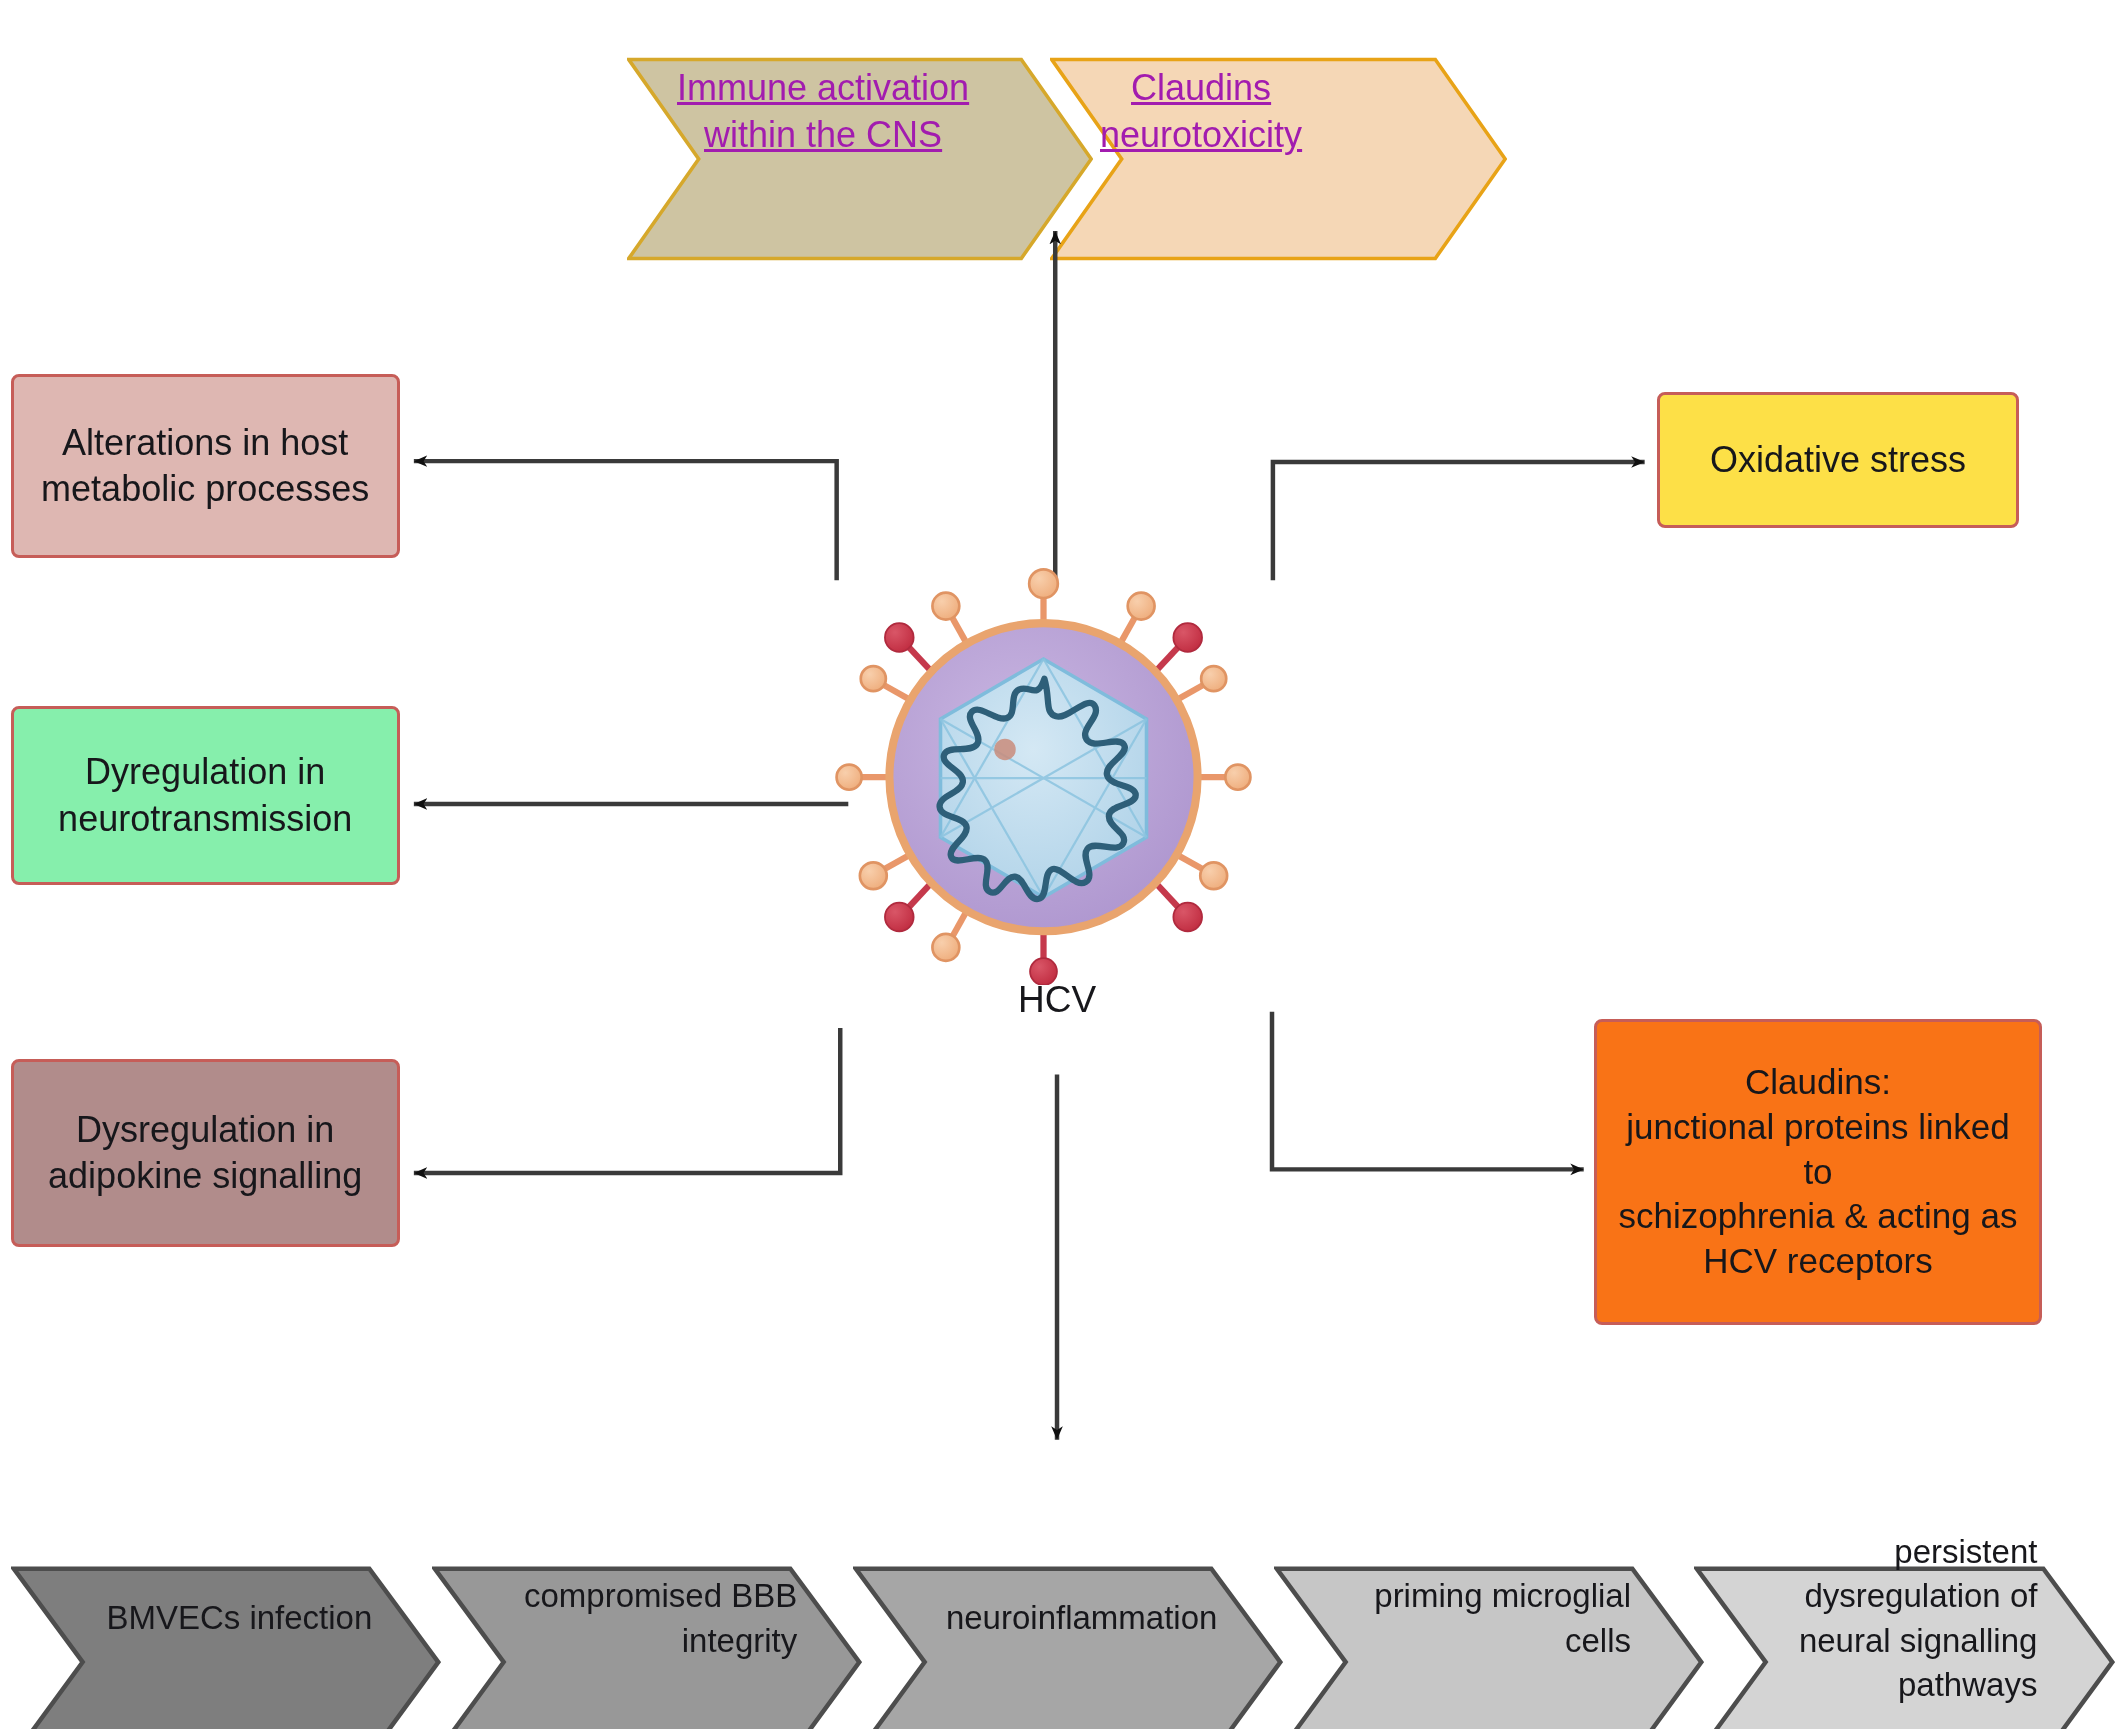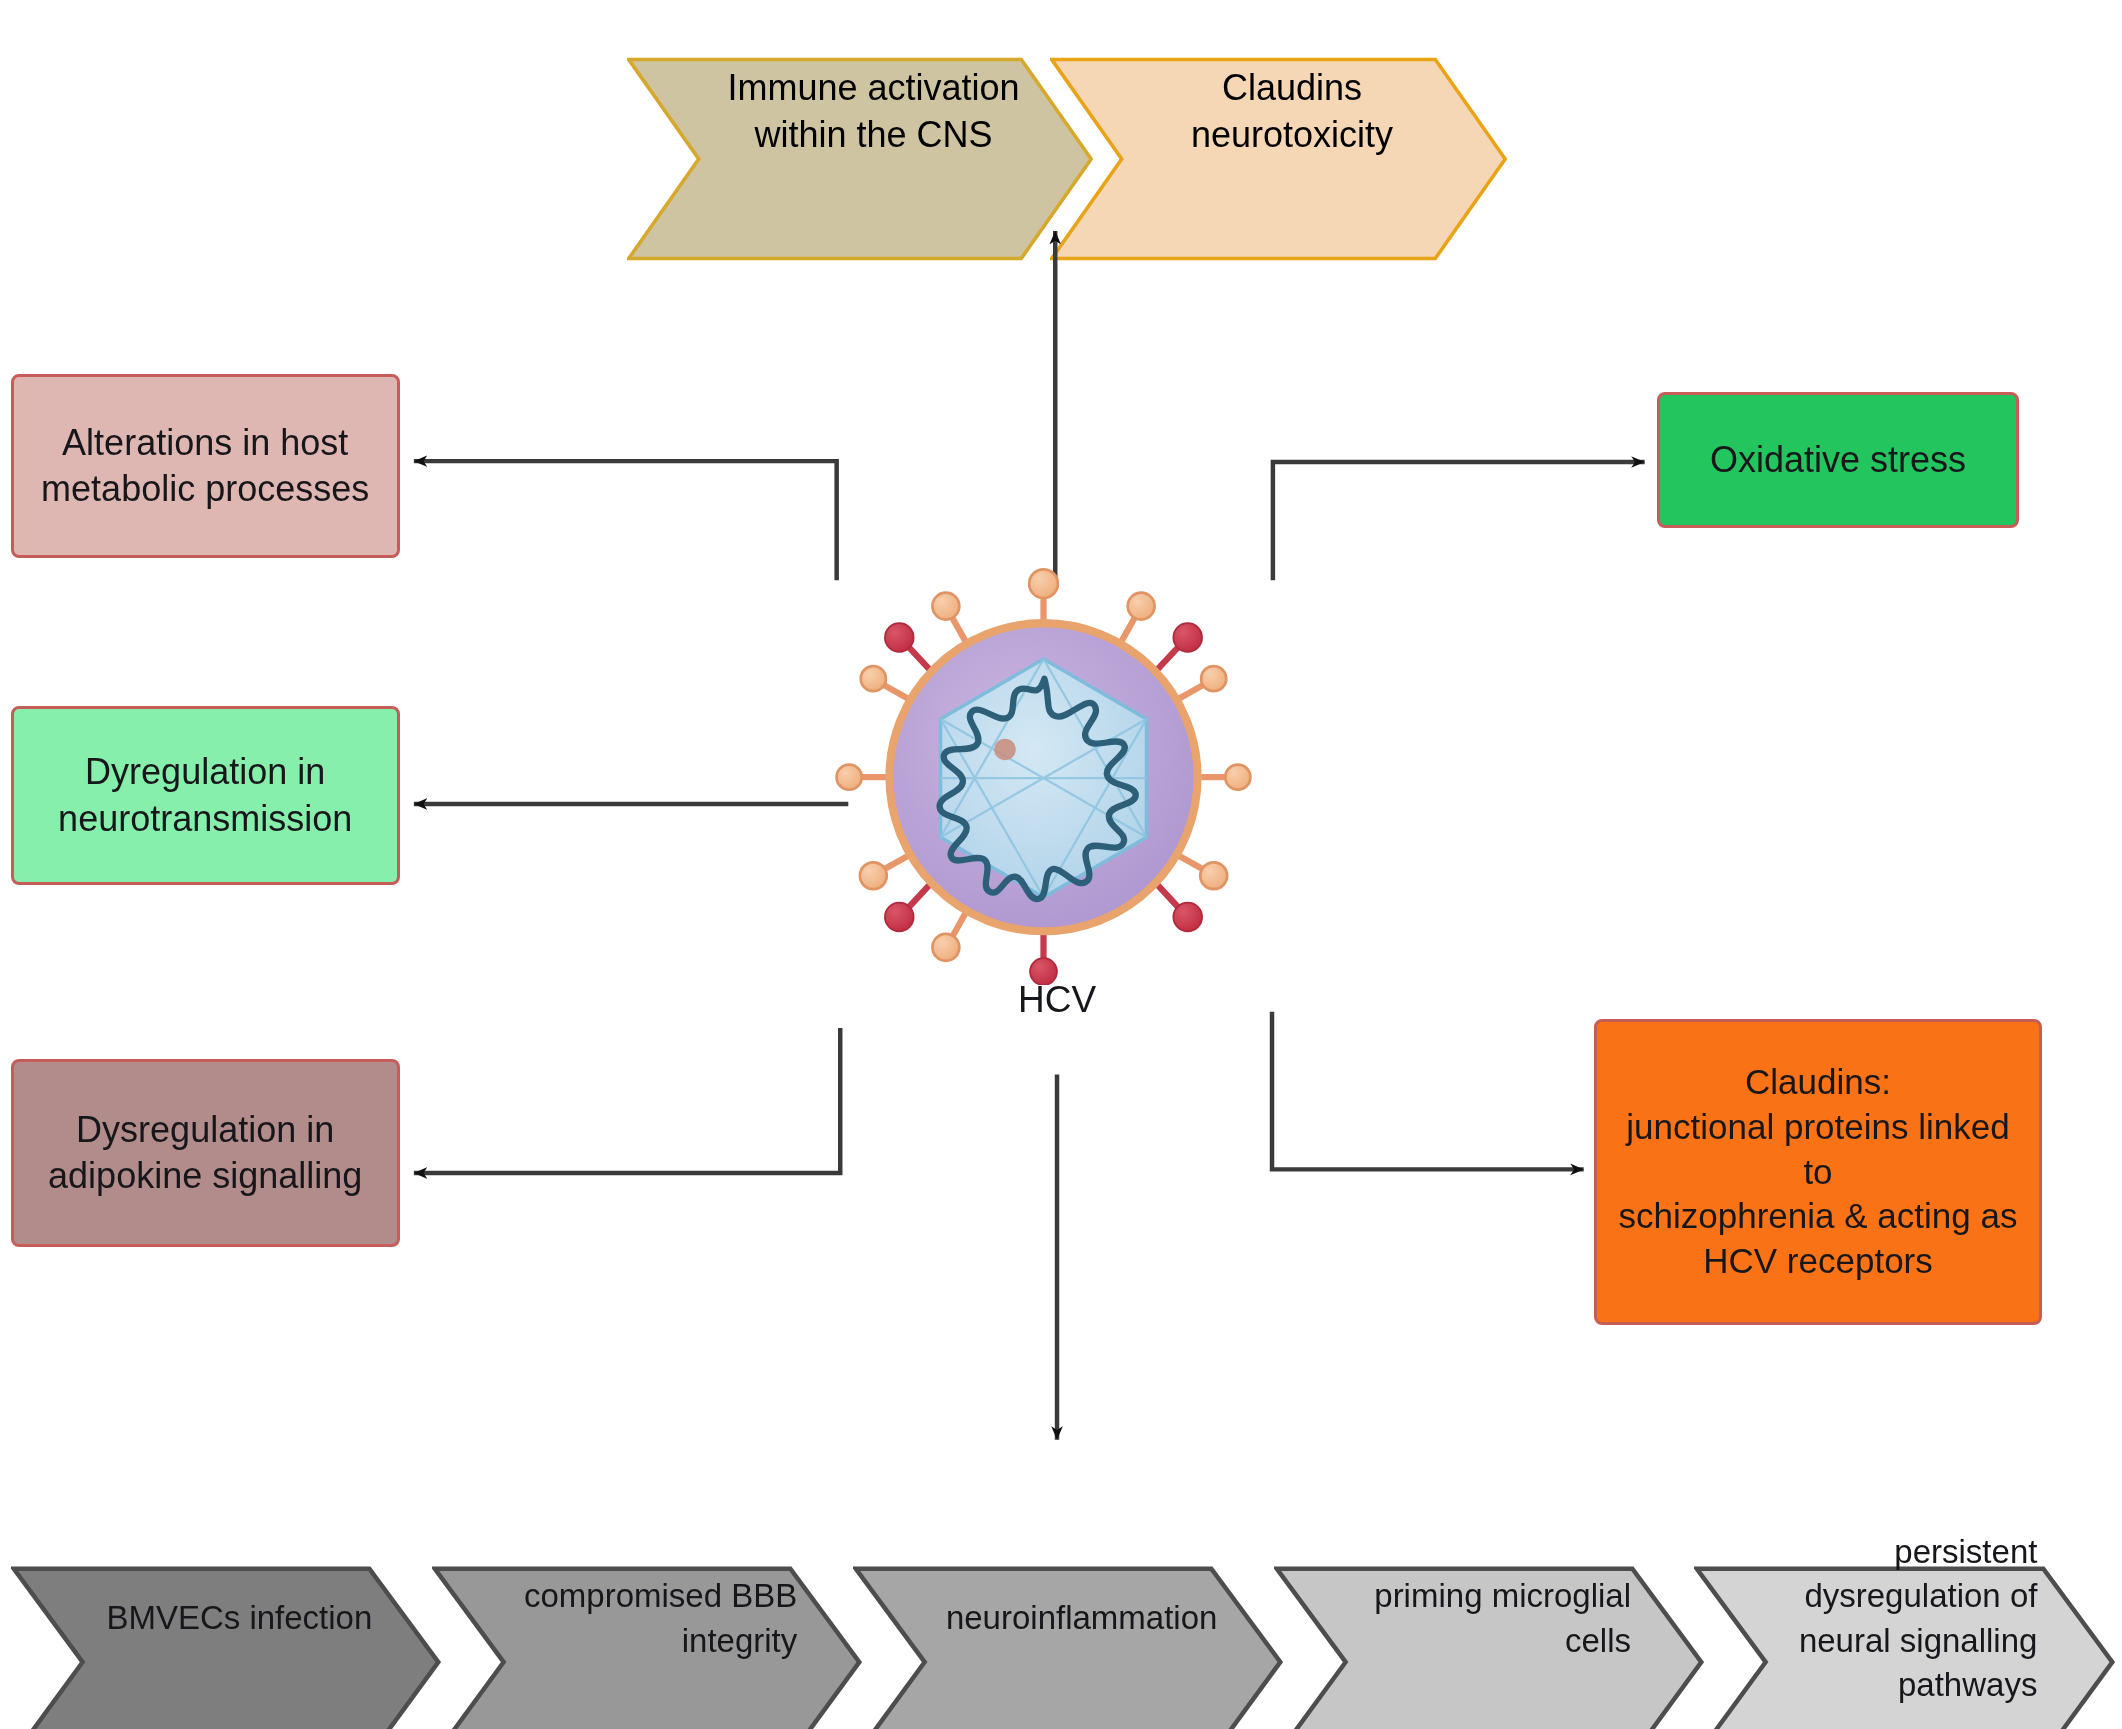--- a/index.html
+++ b/index.html
@@ -31,27 +31,27 @@
     line-height: 1.28;
     padding: 9px 16px;
     white-space: pre-line;
   }
 
   
   .chev-top {
     position: absolute;
     display: flex;
     align-items: center;
-    justify-content: center;
     text-align: center;
     font-size: 36px;
     line-height: 1.3;
-    color: #000000;
+    color: #a21caf;
     white-space: pre-line;
     padding: 0 23px 0 50px;
+    text-decoration: underline;
   }
   .chev-top .bg {
     position: absolute;
     inset: 0;
     z-index: 0;
   }
   .chev-top .txt { position: relative; z-index: 1; }
 
   
   .chev-bot {
@@ -131,21 +131,21 @@
   <div class="box" style="left:10.7px; top:706px; width:389px; height:179px; background:#86efac;">
     <span>Dyregulation in
 neurotransmission</span>
   </div>
 
   <div class="box" style="left:10.7px; top:1059px; width:389px; height:188px; background:#B18C8B;">
     <span>Dysregulation in
 adipokine signalling</span>
   </div>
 
-  <div class="box" style="left:1657px; top:392px; width:362px; height:136px; background:#22c55e;">
+  <div class="box" style="left:1657px; top:392px; width:362px; height:136px; background:#fde047;">
     <span>Oxidative stress</span>
   </div>
 
   <div class="box" style="left:1594px; top:1019px; width:448px; height:306px; background:#f97316; font-size:35px;">
     <span>Claudins:
 junctional proteins linked to
 schizophrenia &amp; acting as
 HCV receptors</span>
   </div>
 

